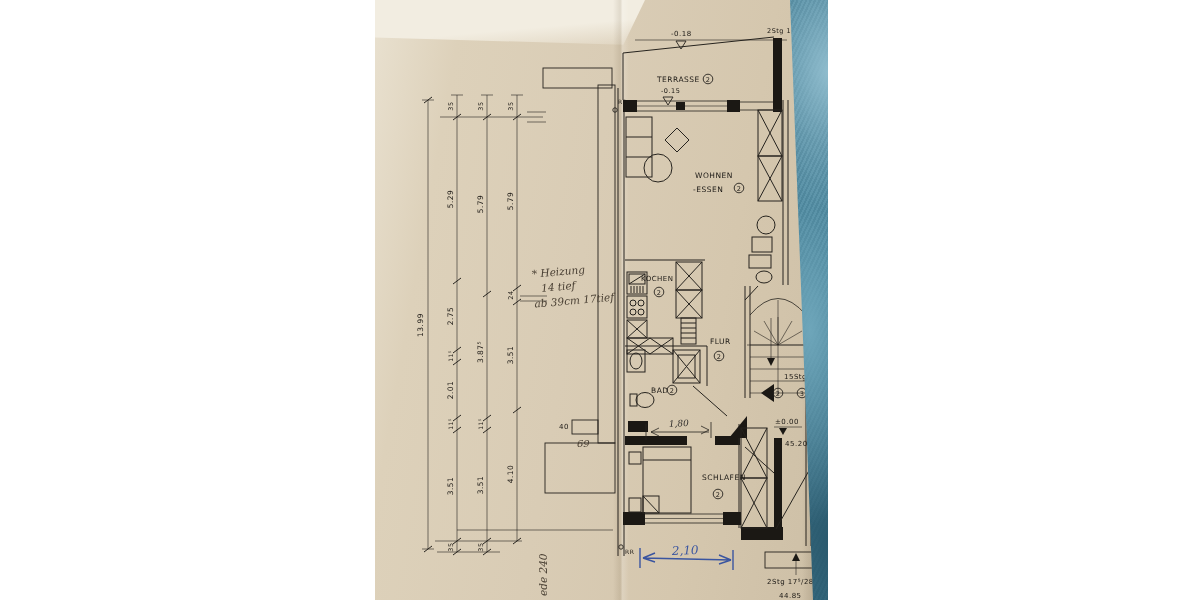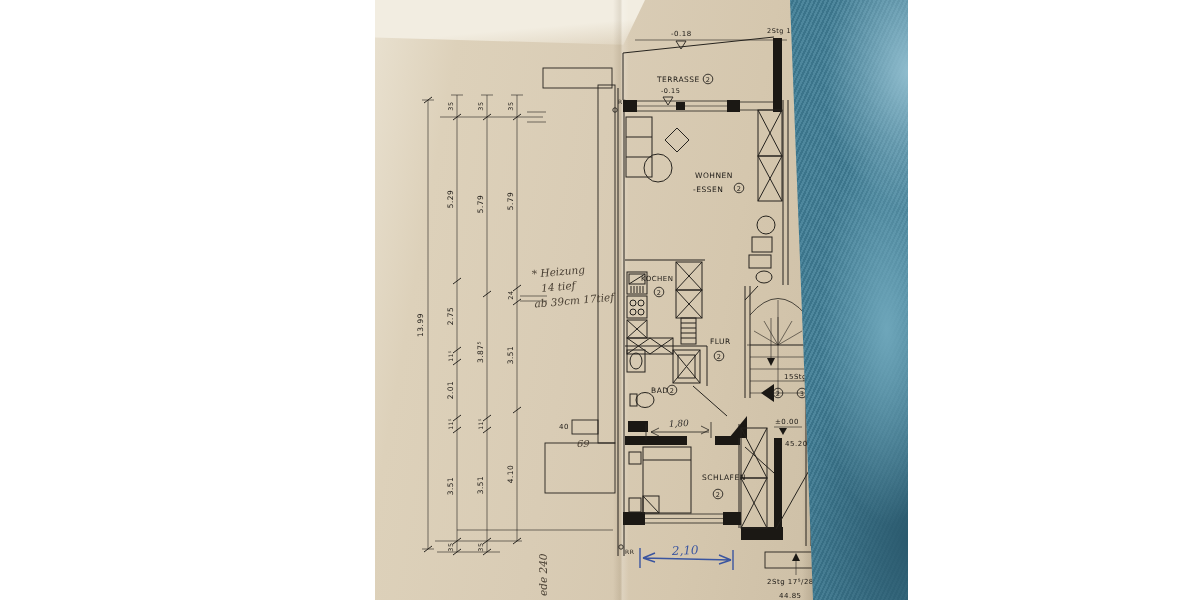--- a/index.html
+++ b/index.html
@@ -1,18 +1,18 @@
 <!DOCTYPE html>
 <html><head>
 <meta charset="utf-8">
 <style>
   html,body{margin:0;padding:0;background:#fff;}
   .stage{position:relative;width:1200px;height:600px;background:#ffffff;overflow:hidden;
          font-family:"DejaVu Sans",sans-serif;}
-  .photo{position:absolute;left:375px;top:0;width:533px;height:600px;
+  .photo{position:absolute;left:375px;top:0;width:453px;height:600px;
          background-color:#3f7d95;
          background-image:
            radial-gradient(ellipse 120px 200px at 100% 12%, #8fbccd 0%, rgba(143,188,205,0) 70%),
            radial-gradient(ellipse 90px 260px at 96% 55%, #6ea6ba 0%, rgba(110,166,186,0) 75%),
            radial-gradient(ellipse 140px 300px at 100% 90%, #2b5a6e 0%, rgba(43,90,110,0) 80%),
            repeating-linear-gradient(115deg, rgba(255,255,255,.08) 0 2px, rgba(0,0,0,.07) 2px 4px);}
   .paper{position:absolute;left:0;top:0;width:453px;height:600px;
          clip-path:polygon(0 0, 415px 0, 438px 600px, 0 600px);
          background:linear-gradient(100deg,#e9e1d0 0%,#ddd1ba 16%,#d9ccb5 45%,#d5c7ae 72%,#cdbfa6 100%);}
   .paper::before{content:"";position:absolute;left:0;top:0;width:270px;height:52px;

